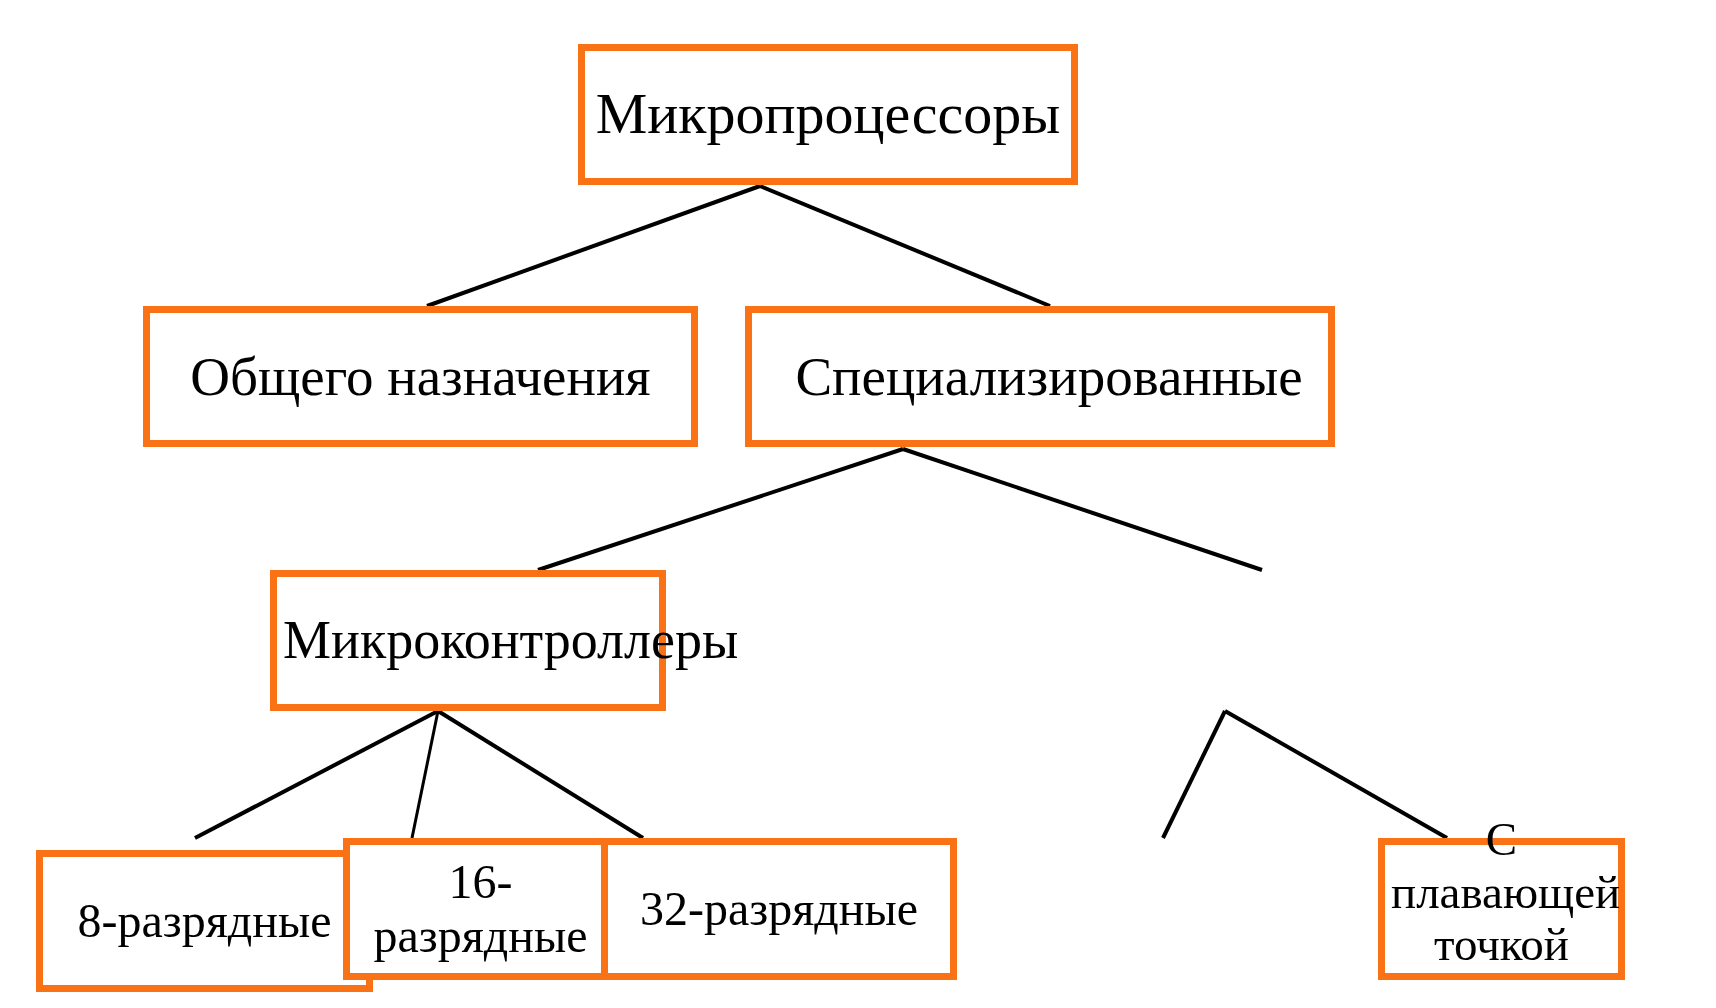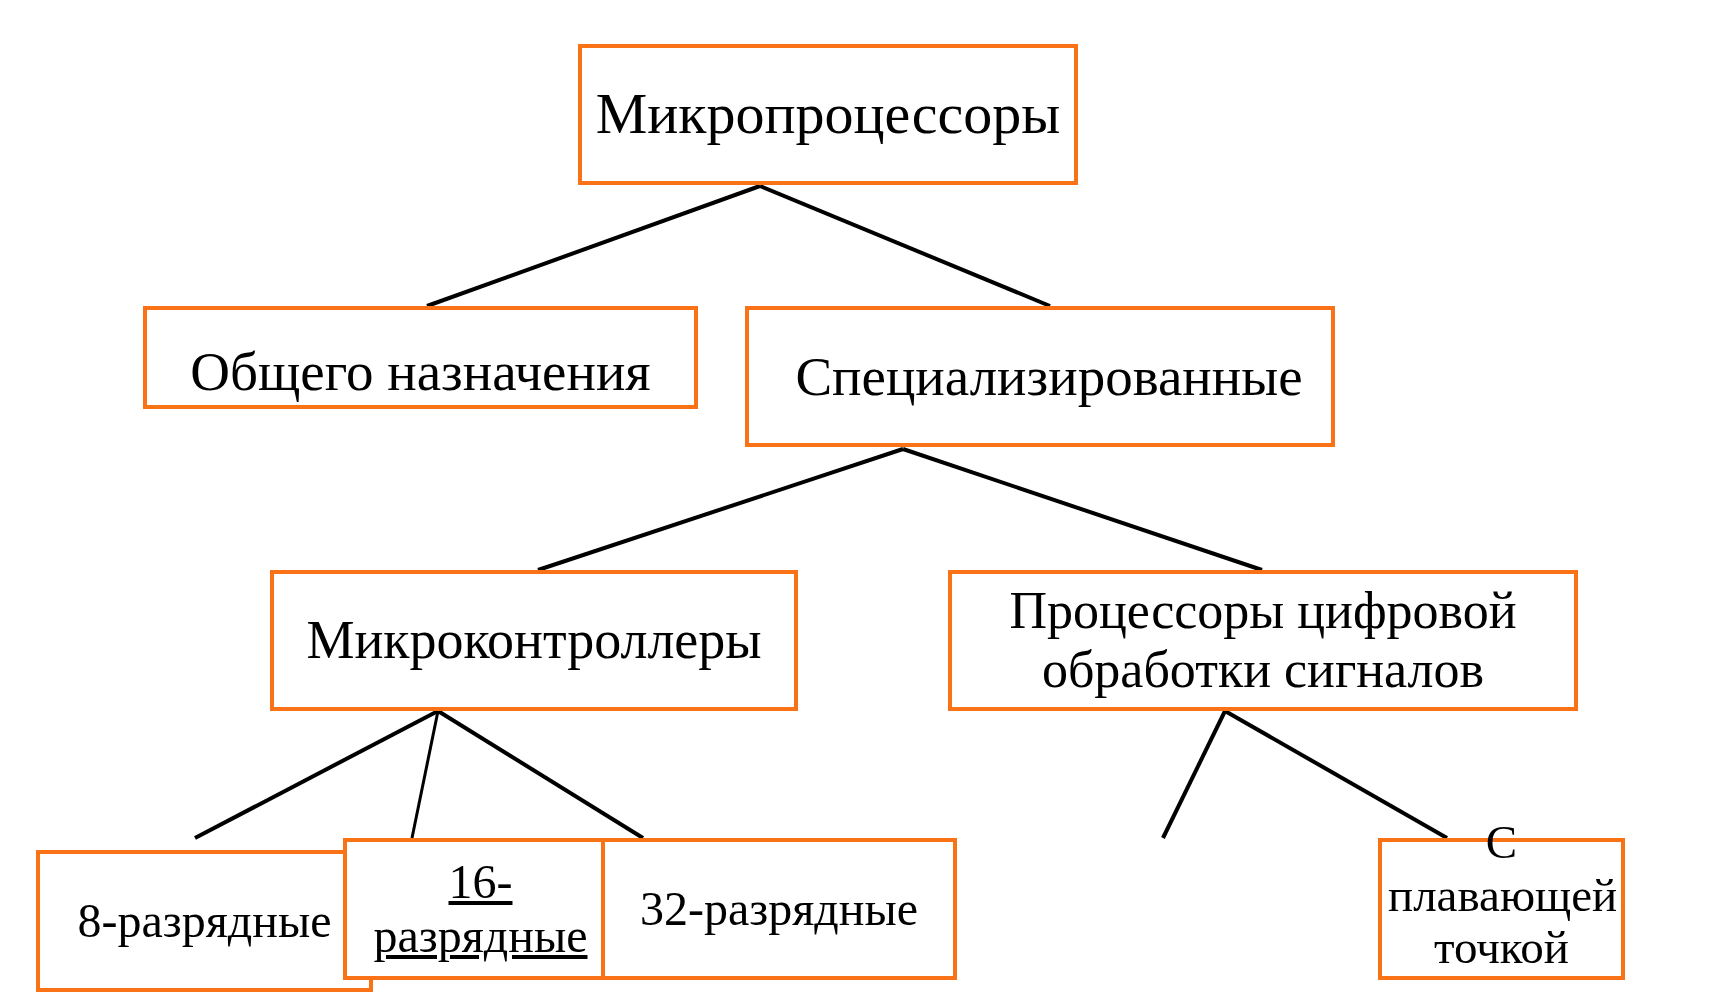--- a/index.html
+++ b/index.html
@@ -23,21 +23,21 @@
     position: absolute;
     left: 0;
     top: 0;
     width: 1716px;
     height: 1008px;
     pointer-events: none;
   }
   .node {
     position: absolute;
     box-sizing: border-box;
-    border: 4px solid #f97316;
+    border: 7px solid #f97316;
     background: #ffffff;
     display: flex;
     align-items: center;
     justify-content: center;
     text-align: center;
     color: #000000;
     line-height: 1.12;
     white-space: pre-line;
     padding: 2px 6px;
   }
@@ -66,42 +66,38 @@
     <line stroke="#000000" stroke-width="3" x1="438" y1="711" x2="412" y2="838"></line>
     <line stroke="#000000" stroke-width="4" x1="438" y1="711" x2="643" y2="838"></line>
     <line stroke="#000000" stroke-width="4" x1="1225" y1="711" x2="1163" y2="838"></line>
     <line stroke="#000000" stroke-width="4" x1="1225" y1="711" x2="1447" y2="838"></line>
   </svg>
 
   <div class="node lvl1" style="left: 578px; top: 44px; width: 500px; height: 141px;">
     <span class="label">Микропроцессоры</span>
   </div>
 
-  <div class="node lvl2" style="left: 143px; top: 306px; width: 555px; height: 103px; align-items: flex-end;">
+  <div class="node lvl2" style="left: 143px; top: 306px; width: 555px; height: 141px;">
     <span class="label">Общего назначения</span>
   </div>
 
   <div class="node lvl2" style="left: 745px; top: 306px; width: 590px; height: 141px; padding-left: 24px;">
     <span class="label">Специализированные</span>
   </div>
 
-  <div class="node lvl3" style="left: 270px; top: 570px; width: 528px; height: 141px;">
+  <div class="node lvl3" style="left: 270px; top: 570px; width: 396px; height: 141px;">
     <span class="label">Микроконтроллеры</span>
   </div>
 
-  <div class="node lvl3-two" style="left: 948px; top: 570px; width: 630px; height: 141px;">
-    <span class="label">Процессоры цифровой
-обработки сигналов</span>
-  </div>
 
   <div class="node lvl4" style="left: 36px; top: 838px; width: 337px; height: 142px; margin-top: 12px;">
     <span class="label">8-разрядные</span>
   </div>
 
-  <div class="node lvl4" style="left: 343px; top: 838px; width: 275px; height: 142px; text-decoration: underline;">
+  <div class="node lvl4" style="left: 343px; top: 838px; width: 275px; height: 142px;">
     <span class="label">16-разрядные</span>
   </div>
 
   <div class="node lvl4" style="left: 601px; top: 838px; width: 356px; height: 142px;">
     <span class="label">32-разрядные</span>
   </div>
 
 
   <div class="node lvl4-two" style="left: 1378px; top: 838px; width: 247px; height: 142px; align-items: flex-end;">
     <span class="label">С плавающей

